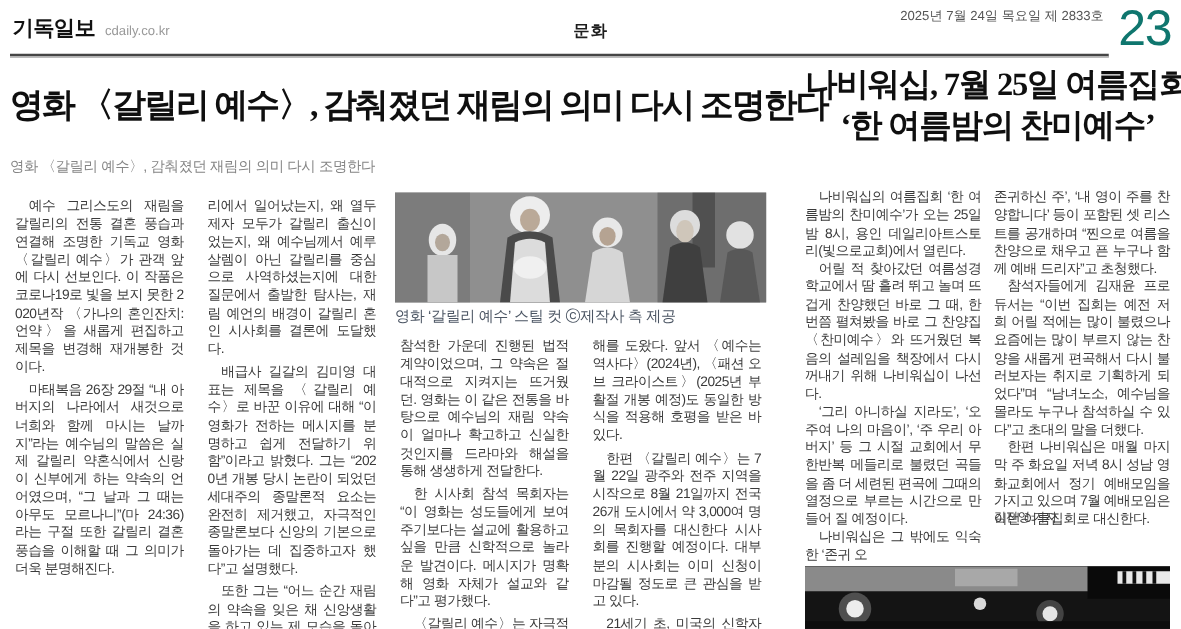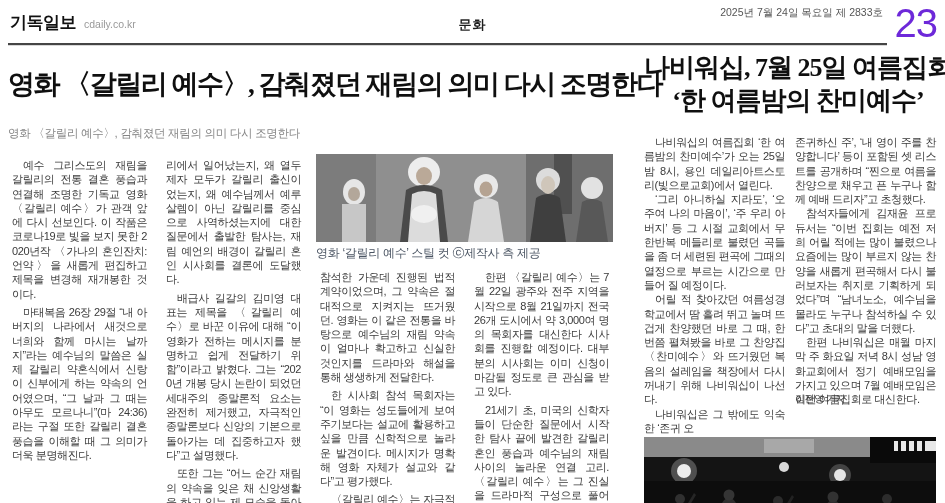--- a/index.html
+++ b/index.html
@@ -13,21 +13,21 @@
 
   
   .header { position:relative; height:46px; margin:0 8px; }
   .masthead-group { position:absolute; left:2px; bottom:12px; display:flex; align-items:baseline; gap:8px; }
   .masthead { font-size:17px; font-weight:bold; color:#111; letter-spacing:-0.5px; }
   .site-url { font-size:10.5px; color:#999; }
   .section-title { position:absolute; left:50%; transform:translateX(-50%); bottom:12px;
     font-size:13px; font-weight:bold; color:#1d1d1d; letter-spacing:1px; }
   .date-issue { position:absolute; right:54px; bottom:26px; font-size:10.5px; color:#555; }
   .page-number { position:absolute; right:0; top:2px; font-size:40px; line-height:42px;
-    color:#6d28d9; font-weight:normal; letter-spacing:-1px; }
+    color:#0f766e; font-weight:normal; letter-spacing:-1px; }
   .header-rule { position:absolute; left:0; right:50px; bottom:0; height:3px; background:#454545;
     border-bottom:1px solid #d8d8d8; }
 
   
   .content { display:flex; margin:0 8px; }
   .article-left { width:608px; flex:0 0 608px; }
   .article-divider { width:1px; background:#cfcfcf; margin:12px 14px 4px 14px; }
   .article-right { flex:1; }
 
   
@@ -52,21 +52,21 @@
   .byline { text-align:left; font-size:10px; color:#3a3a3a; margin-top:-14.3px; letter-spacing:-0.4px; }
 
   
   .headline-r {
     margin-top:5px; text-align:center;
     font-family:"Liberation Serif","DejaVu Serif",serif;
     font-size:26px; line-height:33px; font-weight:bold; color:#0f0f0f; letter-spacing:-1px; white-space:nowrap;
   }
   .body-r { margin-top:18px; display:flex; gap:10px; min-height:212px; }
   .col-r { width:141px; flex:0 0 141px; font-size:11px; line-height:14.3px;
-    text-align:justify; word-break:break-all; color:#3a3a3a; letter-spacing:-0.4px; }
+    text-align:justify; word-break:break-all; color:#3a3a3a; letter-spacing:-0.4px;margin-top:16px; }
   .col-r p { margin:0; }
   .photo-r { width:292px; height:95px; display:block; background:#161616; margin-top:2px; }
 </style>
 </head>
 <body>
 
 <div class="page">
 
   <div class="header">
     <div class="masthead-group">
@@ -131,42 +131,43 @@
           </svg>
           <div class="caption">영화 ‘갈릴리 예수’ 스틸 컷 ⓒ제작사 측 제공</div>
 
           <div class="cols-under">
             <div class="col">
               <p class="para">참석한 가운데 진행된 법적 계약이었으며, 그 약속은 절대적으로 지켜지는 뜨거웠던. 영화는 이 같은 전통을 바탕으로 예수님의 재림 약속이 얼마나 확고하고 신실한 것인지를 드라마와 해설을 통해 생생하게 전달한다.</p>
               <p class="para indent">한 시사회 참석 목회자는 “이 영화는 성도들에게 보여주기보다는 설교에 활용하고 싶을 만큼 신학적으로 놀라운 발견이다. 메시지가 명확해 영화 자체가 설교와 같다”고 평가했다.</p>
               <p class="para indent">〈갈릴리 예수〉는 자극적인 종말론이나 이단적 가르침을 지양하고, 성령 충만과 복음 전파라는 신앙의 본질을 강조한다. 배급사 길갈은 성도들이 이해하기 쉽게 번역한 자막과 개역개정 성경 본문을 충실히 반영하는 번역 방식으로 관객의 이</p>
             </div>
             <div class="col">
+              <p class="para">해를 도왔다. 앞서 〈예수는 역사다〉(2024년), 〈패션 오브 크라이스트〉(2025년 부활절 개봉 예정)도 동일한 방식을 적용해 호평을 받은 바 있다.</p>
               <p class="para indent">한편 〈갈릴리 예수〉는 7월 22일 광주와 전주 지역을 시작으로 8월 21일까지 전국 26개 도시에서 약 3,000여 명의 목회자를 대신한다 시사회를 진행할 예정이다. 대부분의 시사회는 이미 신청이 마감될 정도로 큰 관심을 받고 있다.</p>
               <p class="para indent">21세기 초, 미국의 신학자들이 단순한 질문에서 시작한 탐사 끝에 발견한 갈릴리 혼인 풍습과 예수님의 재림 사이의 놀라운 연결 고리. 〈갈릴리 예수〉는 그 진실을 드라마적 구성으로 풀어내며, 관객들에게 신앙의 본질을 돌아보게 하는 계기를 제공하고 있다.</p>
 
             </div>
           </div>
         </div>
       </div>
     </div>
 
     <div class="article-divider"></div>
 
     <div class="article-right">
       <div class="headline-r">
         <div>나비워십, 7월 25일 여름집회</div>
         <div>‘한 여름밤의 찬미예수’</div>
       </div>
 
       <div class="body-r">
         <div class="col-r">
           <p class="para indent">나비워십의 여름집회 ‘한 여름밤의 찬미예수’가 오는 25일 밤 8시, 용인 데일리아트스토리(빛으로교회)에서 열린다.</p>
+          <p class="para indent">어릴 적 찾아갔던 여름성경학교에서 땀 흘려 뛰고 놀며 뜨겁게 찬양했던 바로 그 때, 한 번쯤 펼쳐봤을 바로 그 찬양집 〈찬미예수〉와 뜨거웠던 복음의 설레임을 책장에서 다시 꺼내기 위해 나비워십이 나선다.</p>
           <p class="para indent">‘그리 아니하실 지라도’, ‘오 주여 나의 마음이’, ‘주 우리 아버지’ 등 그 시절 교회에서 무한반복 메들리로 불렸던 곡들을 좀 더 세련된 편곡에 그때의 열정으로 부르는 시간으로 만들어 질 예정이다.</p>
-          <p class="para indent">어릴 적 찾아갔던 여름성경학교에서 땀 흘려 뛰고 놀며 뜨겁게 찬양했던 바로 그 때, 한 번쯤 펼쳐봤을 바로 그 찬양집 〈찬미예수〉와 뜨거웠던 복음의 설레임을 책장에서 다시 꺼내기 위해 나비워십이 나선다.</p>
           <p class="para indent">나비워십은 그 밖에도 익숙한 ‘존귀 오</p>
         </div>
         <div class="col-r">
           <p class="para">존귀하신 주’, ‘내 영이 주를 찬양합니다’ 등이 포함된 셋 리스트를 공개하며 “찐으로 여름을 찬양으로 채우고 픈 누구나 함께 예배 드리자”고 초청했다.</p>
           <p class="para indent">참석자들에게 김재윤 프로듀서는 “이번 집회는 예전 저희 어릴 적에는 많이 불렸으나 요즘에는 많이 부르지 않는 찬양을 새롭게 편곡해서 다시 불러보자는 취지로 기획하게 되었다”며 “남녀노소, 예수님을 몰라도 누구나 참석하실 수 있다”고 초대의 말을 더했다.</p>
           <p class="para indent">한편 나비워십은 매월 마지막 주 화요일 저녁 8시 성남 영화교회에서 정기 예배모임을 가지고 있으며 7월 예배모임은 이번 여름집회로 대신한다.</p>
           <div class="byline">김진영 기자</div>
         </div>
       </div>
 

